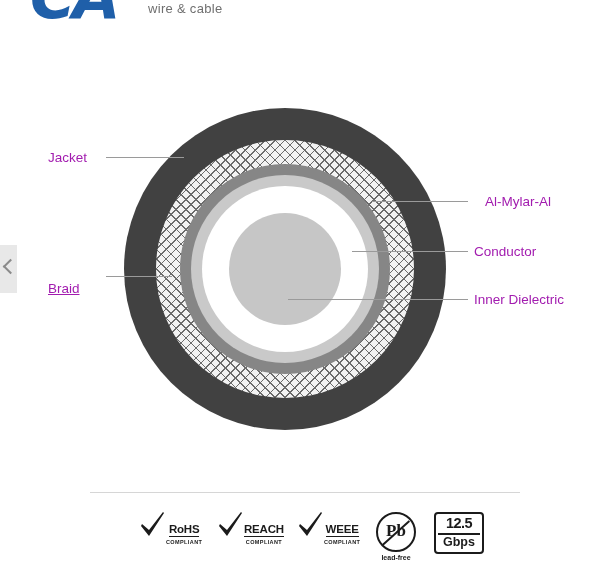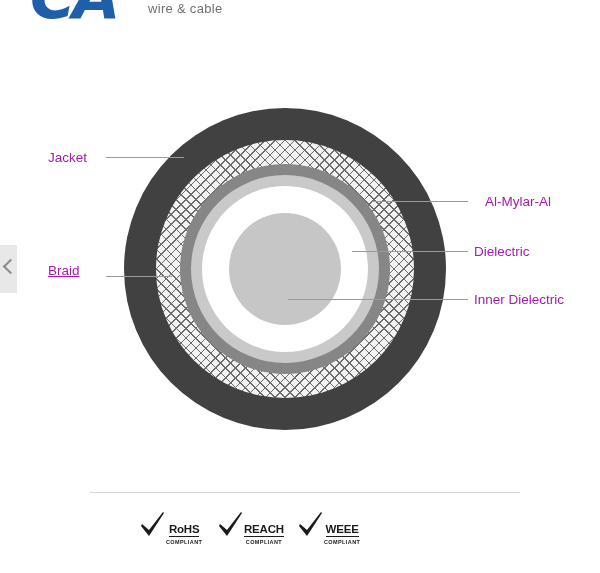--- a/index.html
+++ b/index.html
@@ -123,21 +123,21 @@
   }
   .leader {
     position: absolute;
     height: 1px;
     background: #9a9a9a;
   }
 
   #label-jacket   { left: 48px;  top: 150px; }
   #leader-jacket  { left: 106px; top: 157px; width: 78px; }
 
-  #label-braid    { left: 48px;  top: 263px; text-decoration: underline; }
+  #label-braid    { left: 48px;  top: 281px; text-decoration: underline; }
   #leader-braid   { left: 106px; top: 276px; width: 66px; }
 
   #label-almylar  { left: 474px; top: 194px; margin-left: 11px; }
   #leader-almylar { left: 372px; top: 201px; width: 96px; }
 
   #label-dielectric  { left: 474px; top: 244px; }
   #leader-dielectric { left: 352px; top: 251px; width: 116px; }
 
   #label-inner    { left: 474px; top: 292px; }
   #leader-inner   { left: 288px; top: 299px; width: 180px; }
@@ -295,21 +295,21 @@
 <div class="leader" id="leader-jacket"></div>
 <div class="label" id="label-jacket">Jacket</div>
 
 <div class="leader" id="leader-braid"></div>
 <div class="label" id="label-braid">Braid</div>
 
 <div class="leader" id="leader-almylar"></div>
 <div class="label" id="label-almylar">Al-Mylar-Al</div>
 
 <div class="leader" id="leader-dielectric"></div>
-<div class="label" id="label-dielectric">Dielectric</div>
+<div class="label" id="label-dielectric">Conductor</div>
 
 <div class="leader" id="leader-inner"></div>
 <div class="label" id="label-inner">Inner Dielectric</div>
 
 <div id="divider"></div>
 
 <div id="badges">
 
   <div class="badge check-badge" id="badge-rohs">
     <svg class="tick" viewBox="0 0 26 30">
@@ -334,15 +334,27 @@
   <div class="badge check-badge" id="badge-weee">
     <svg class="tick" viewBox="0 0 26 30">
       <path d="M1 14 L9 24 L24 1 L23 0 L9 18 L2 12 Z" fill="#1b1b1b"></path>
     </svg>
     <div class="txt">
       <div class="main">WEEE</div>
       <div class="sub">COMPLIANT</div>
     </div>
   </div>
 
-
+  <div class="badge" id="badge-pb">
+    <div id="pb-circle"></div>
+    <div id="pb-text">Pb</div>
+    <div id="pb-slash"></div>
+    <div id="pb-caption">lead-free</div>
+  </div>
+
+  <div class="badge" id="badge-speed">
+    <div id="speed-box"></div>
+    <div id="speed-value">12.5</div>
+    <div id="speed-rule"></div>
+    <div id="speed-unit">Gbps</div>
+  </div>
 
 </div>
 
 </body></html>

